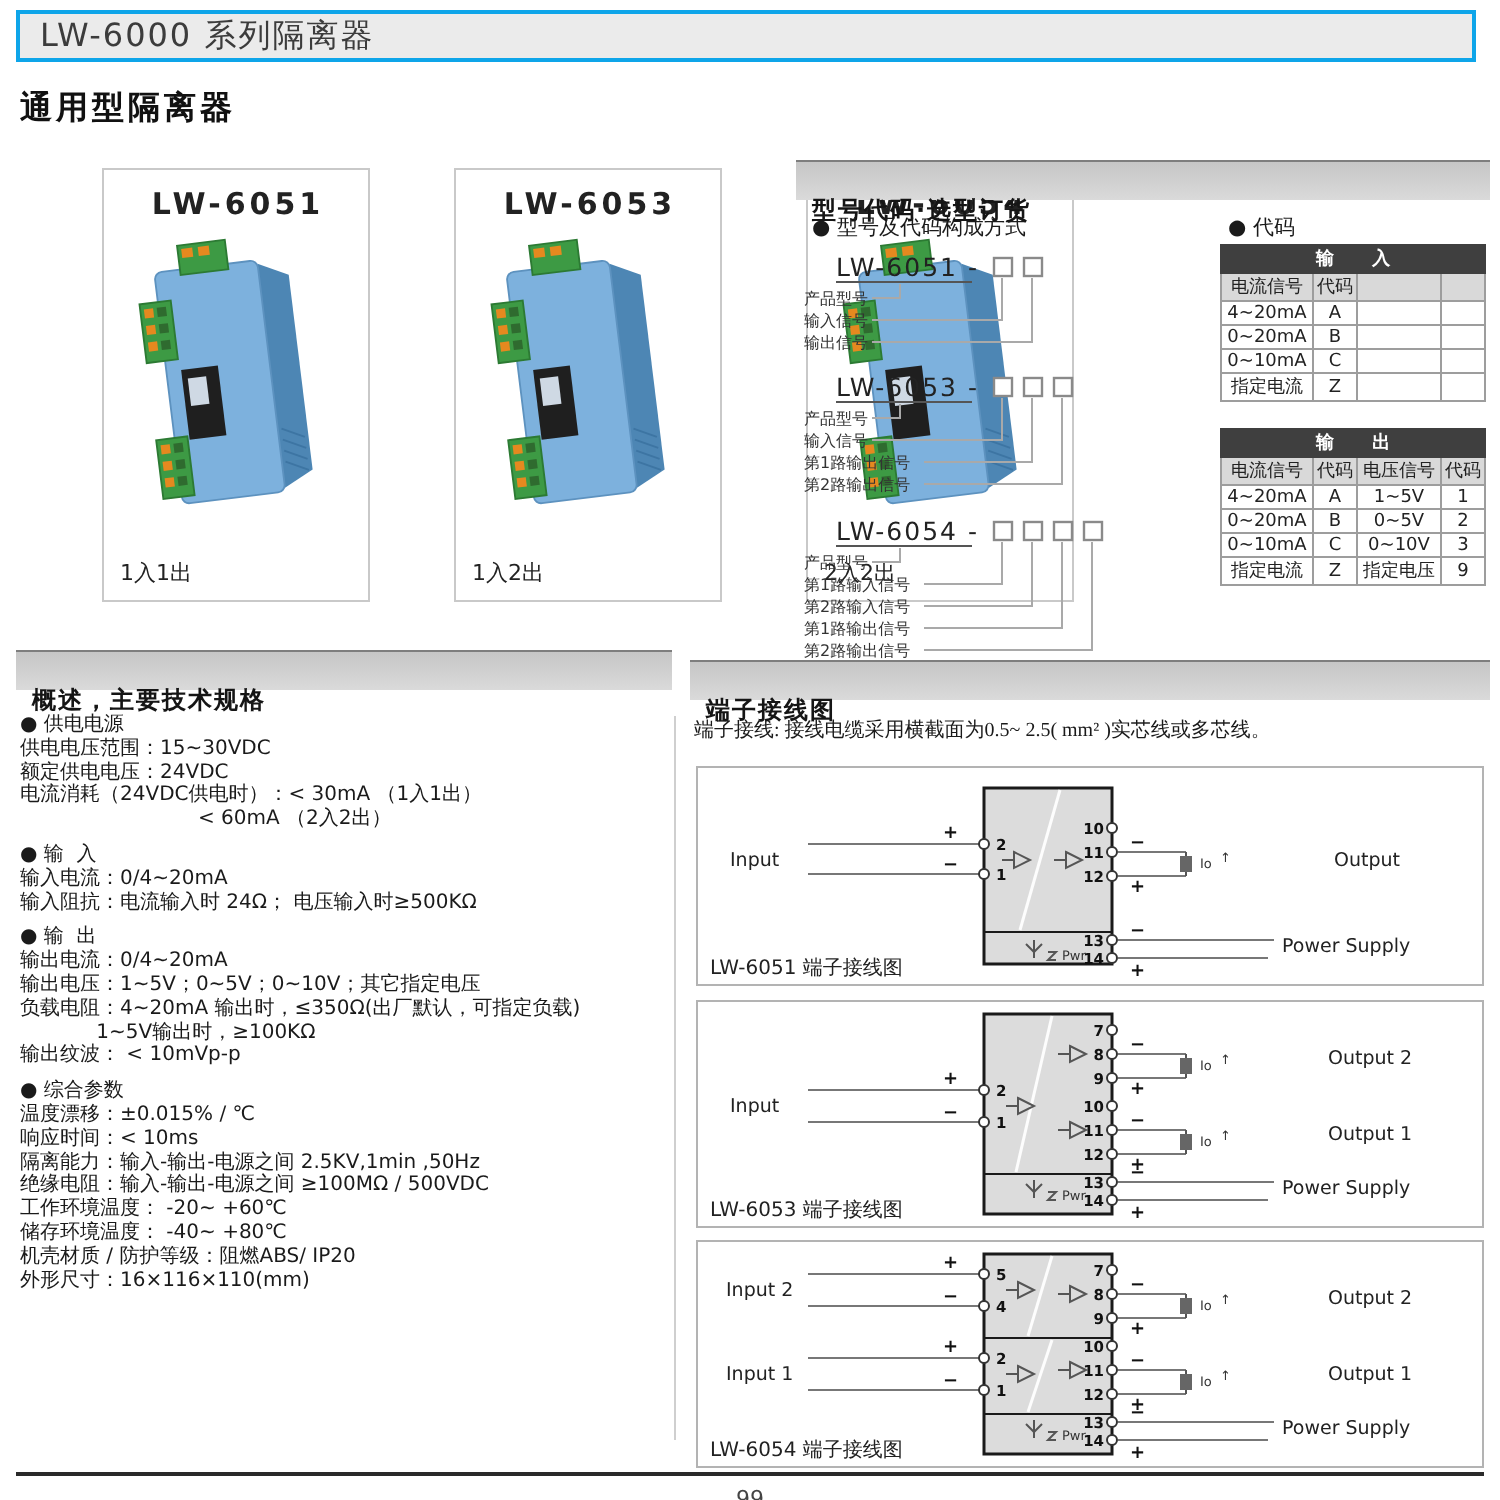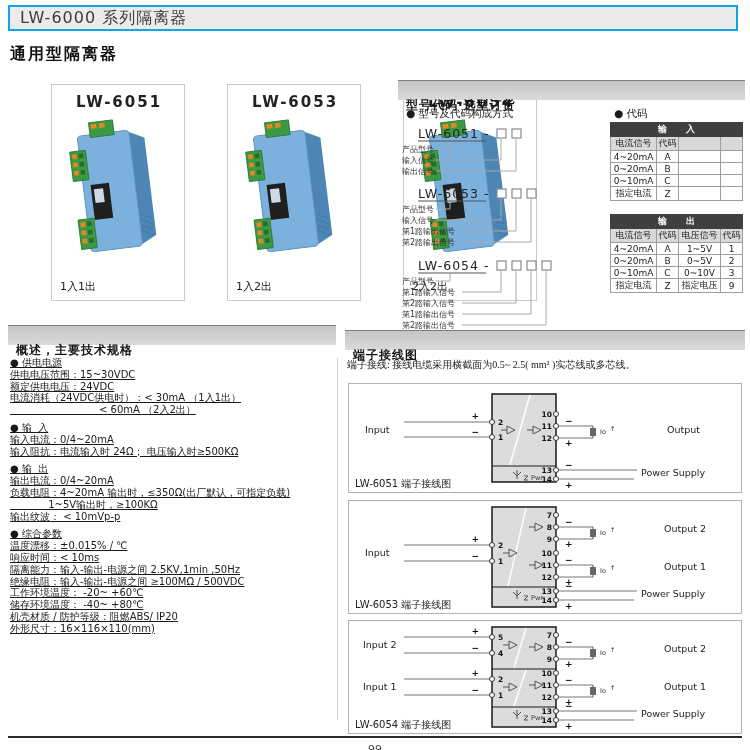--- a/index.html
+++ b/index.html
@@ -43,21 +43,21 @@
     overflow:hidden; white-space:nowrap; }
   .codes-table tr.band td { background:#3f3f3f; color:#fff; font-weight:bold;
     letter-spacing:8px; text-indent:8px; border-color:#3f3f3f; }
   .codes-table tr.cols td { background:#d9d9d9; }
 
   
   .overview { position:absolute; left:8px; top:325px; width:328px; }
   .overview .secbar { width:328px; }
   .ov-body { padding:6px 0 0 2px; font-size:10px; line-height:11.8px; color:#1a1a1a; }
   .tline { white-space:pre; }
-  .ov-group { margin-top:6px;text-decoration:underline; }
+  .ov-group { margin-top:6px; }
   .gtitle { white-space:pre; }
 
   .col-divider { position:absolute; left:337px; top:358px; width:1px; height:362px; background:#cfcfcf; }
 
   
   .wiring { position:absolute; left:345px; top:330px; width:400px; height:410px; }
   .wiring .secbar { width:400px; }
   .wnote { position:absolute; left:2px; top:28px; font-size:10px; color:#1a1a1a;font-family:Liberation Serif, serif; }
   .dbox { position:absolute; left:3px; width:394px; border:1px solid #b3b3b3; background:#fff; }
   .dcap { position:absolute; left:6px; bottom:1px; font-size:10px; color:#222; }
@@ -309,20 +309,21 @@
         <div class="gtitle">● 输  入</div>
         <div>
             <div class="tline">输入电流：0/4~20mA</div>
             <div class="tline">输入阻抗：电流输入时 24Ω； 电压输入时≥500KΩ</div>
           </div>
       </div>
       <div class="ov-group">
         <div class="gtitle">● 输  出</div>
         <div>
             <div class="tline">输出电流：0/4~20mA</div>
+            <div class="tline">输出电压：1~5V；0~5V；0~10V；其它指定电压</div>
             <div class="tline">负载电阻：4~20mA 输出时，≤350Ω(出厂默认，可指定负载)</div>
             <div class="tline">            1~5V输出时，≥100KΩ</div>
             <div class="tline">输出纹波： &lt; 10mVp-p</div>
           </div>
       </div>
       <div class="ov-group">
         <div class="gtitle">● 综合参数</div>
         <div>
             <div class="tline">温度漂移：±0.015% / ℃</div>
             <div class="tline">响应时间：&lt; 10ms</div>

